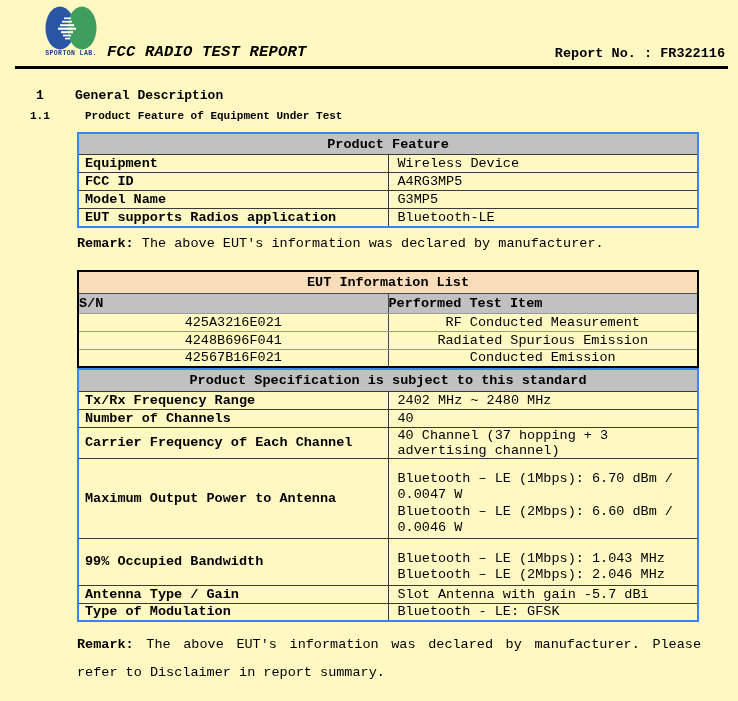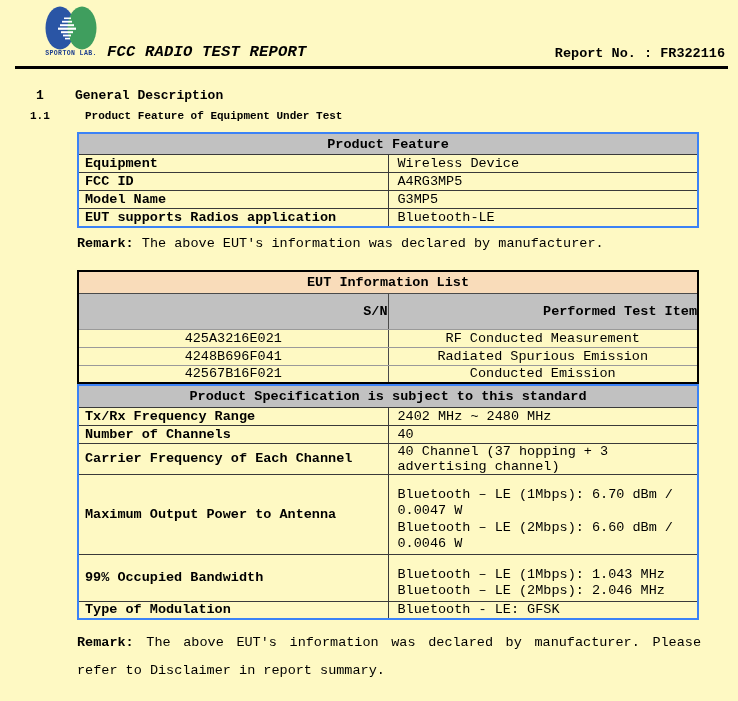--- a/index.html
+++ b/index.html
@@ -32,21 +32,21 @@
   .t1 td, .t3 td { height: 18px; padding: 0 4px; vertical-align: middle; }
   td.lbl { width: 268px; font-weight: bold; padding-left: 6px; }
   td.val { padding-left: 9px; }
   .t3 td.multi { padding-top: 12px; padding-bottom: 1px; }
   .t3 .line { line-height: 16.5px; }
 
   
   .t2 { border: 2px solid #000; margin-top: 17px; }
   .t2 th, .t2 td { border-left: 1px solid #4a4a4a; border-right: 1px solid #4a4a4a; }
   .t2 th.band { border-bottom: 1px solid #4a4a4a; }
-  .t2 .colhead th { height: 36px; font-weight: bold; text-align: right; border-bottom: 1px solid #9a9a9a; }
+  .t2 .colhead th { height: 20px; font-weight: bold; text-align: left; border-bottom: 1px solid #9a9a9a; }
   .t2 td { height: 18px; text-align: center; border-bottom: 1px solid #9a9a9a; }
   .t2 .c1 { width: 263px; }
 
   
   .remark { margin: 7px 0 0 77px; width: 624px; font-size: 13.5px; line-height: 1.35; }
   .remark b { font-weight: bold; }
   .remark-justify { margin-top: 9px; text-align: justify; line-height: 2.1; }
 
   .mt-table1 { margin-top: 9px; }
   .mt-h12 { margin-top: 20px; }
@@ -165,20 +165,24 @@
       </td>
     </tr>
     <tr>
       <td class="lbl">99% Occupied Bandwidth</td>
       <td class="val multi">
         <div class="line">Bluetooth – LE (1Mbps): 1.043 MHz</div>
         <div class="line">Bluetooth – LE (2Mbps): 2.046 MHz</div>
       </td>
     </tr>
     <tr>
+      <td class="lbl">Antenna Type / Gain</td>
+      <td class="val">Slot Antenna with gain -5.7 dBi</td>
+    </tr>
+    <tr>
       <td class="lbl">Type of Modulation</td>
       <td class="val">Bluetooth - LE: GFSK</td>
     </tr>
   </tbody>
     </table>
 
   <div class="remark remark-justify">
     <b>Remark:</b><span> The above EUT's information was declared by manufacturer. Please refer to Disclaimer in report summary.</span>
   </div>
 

